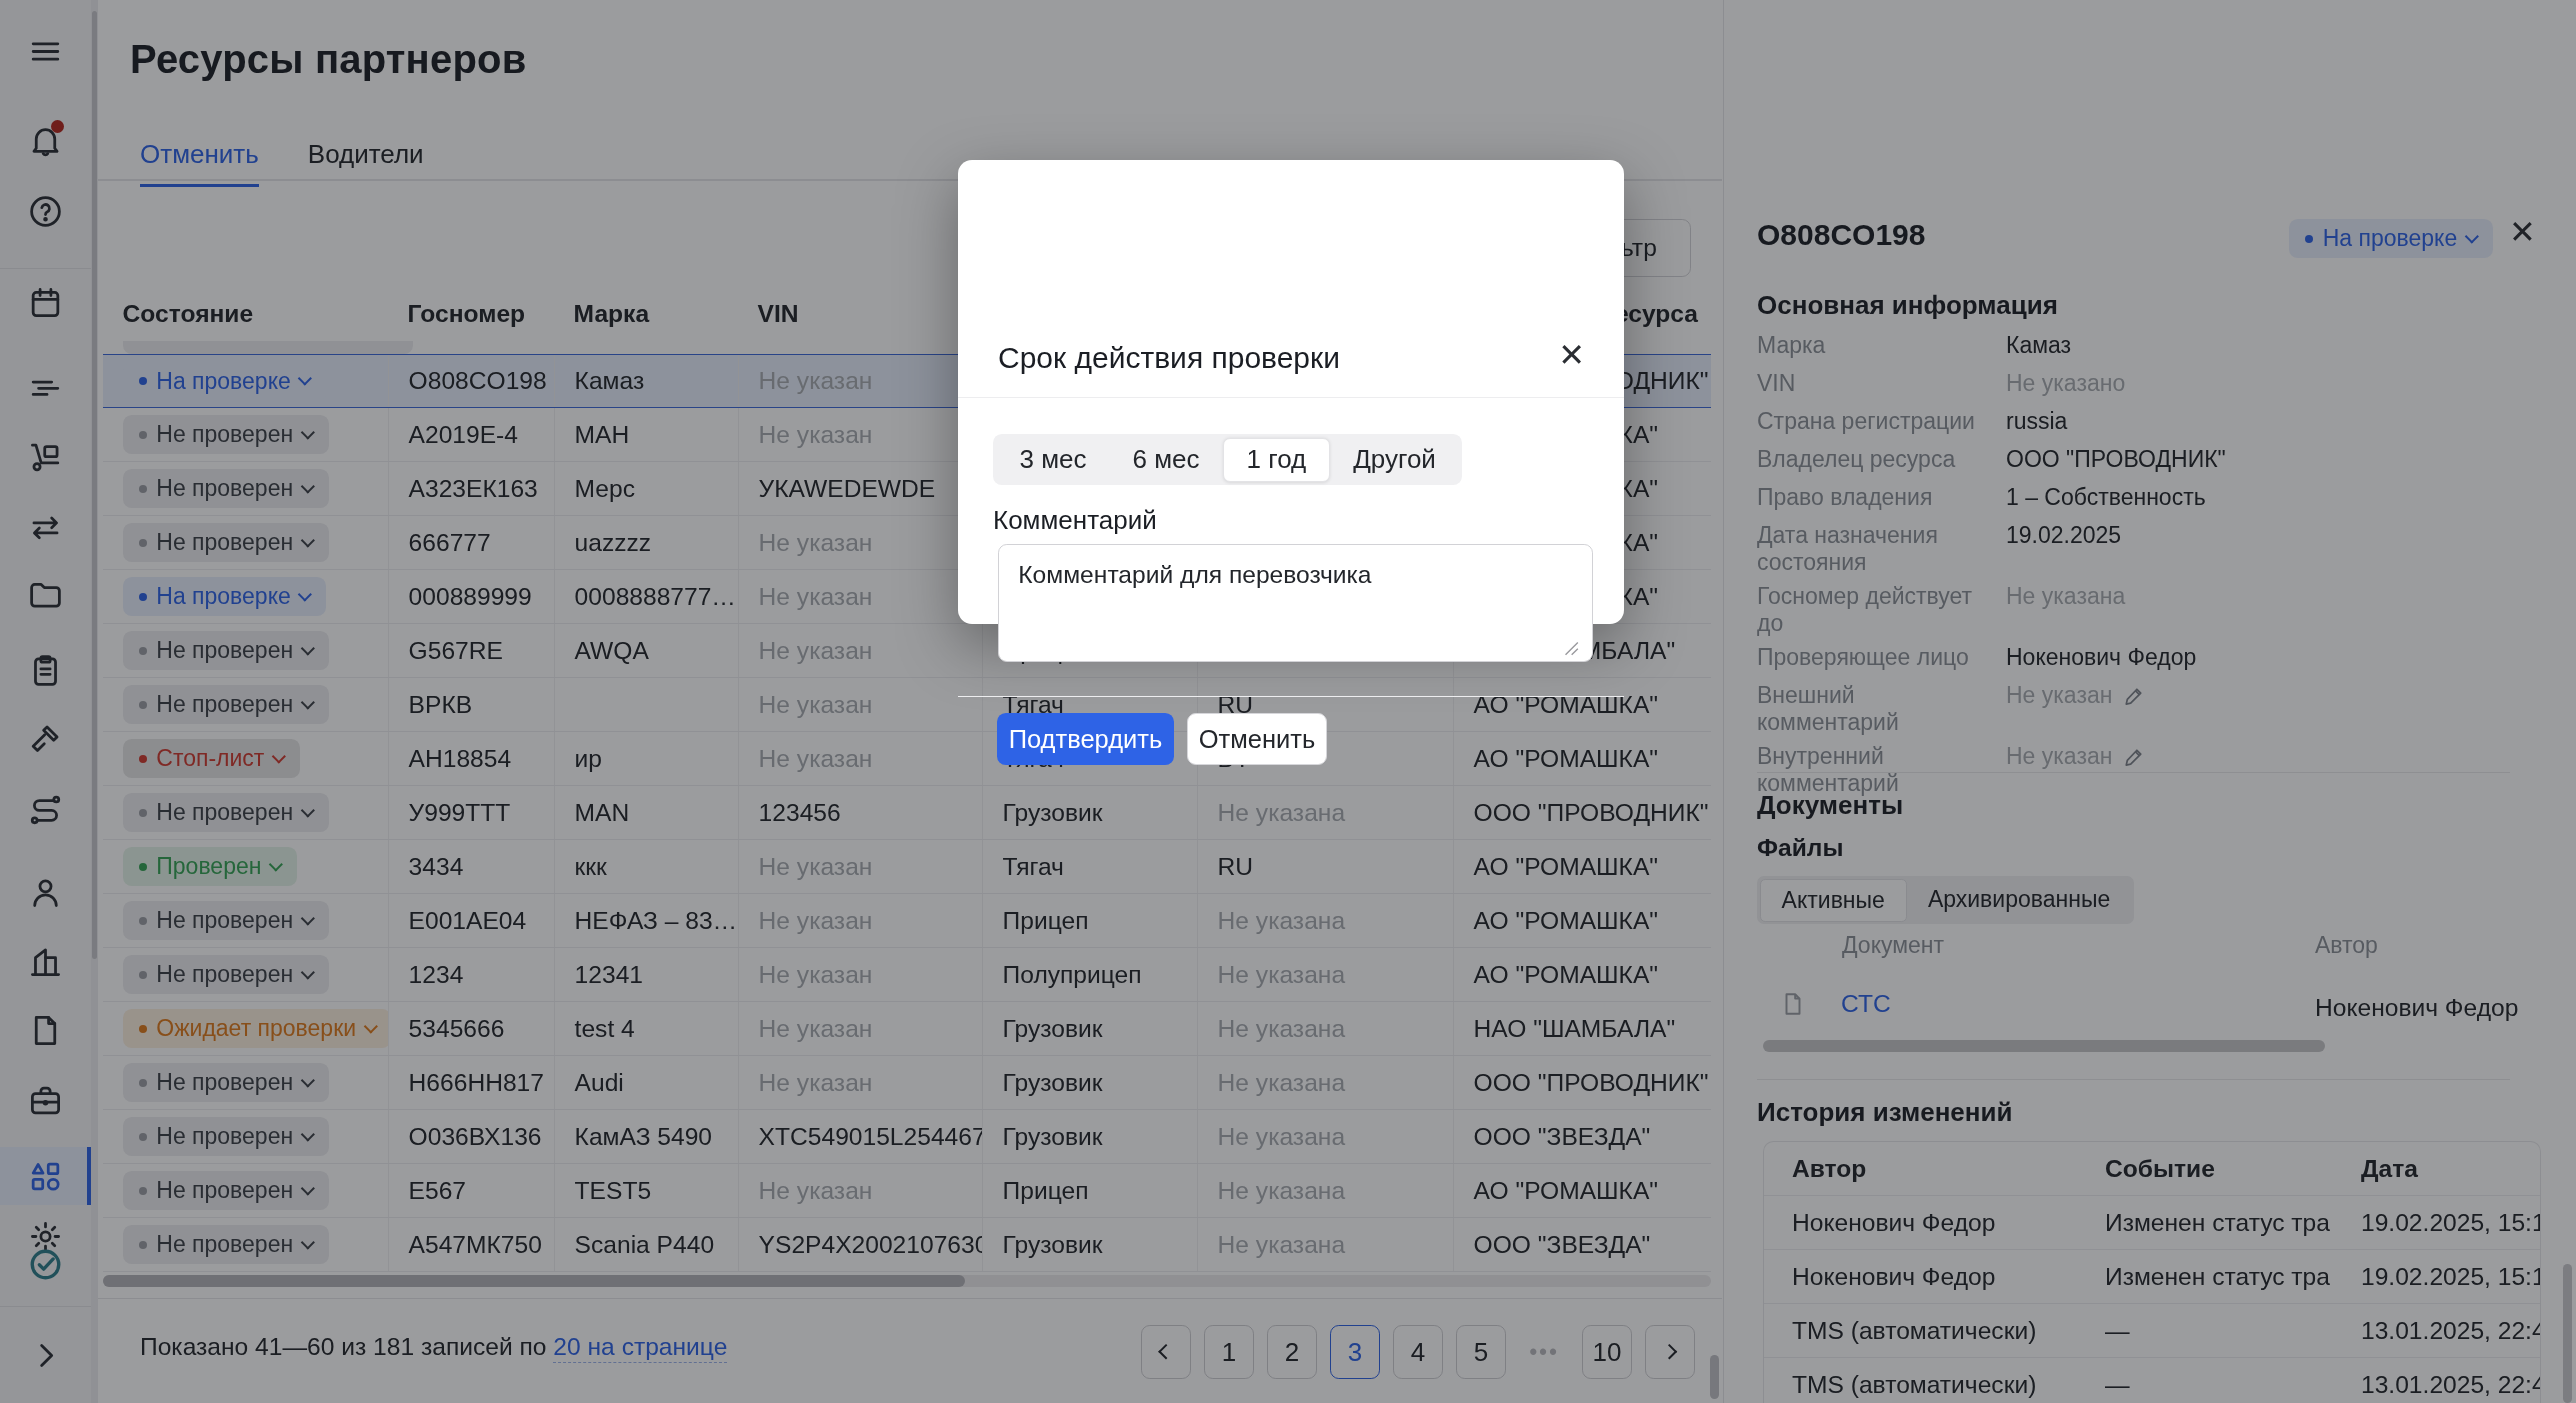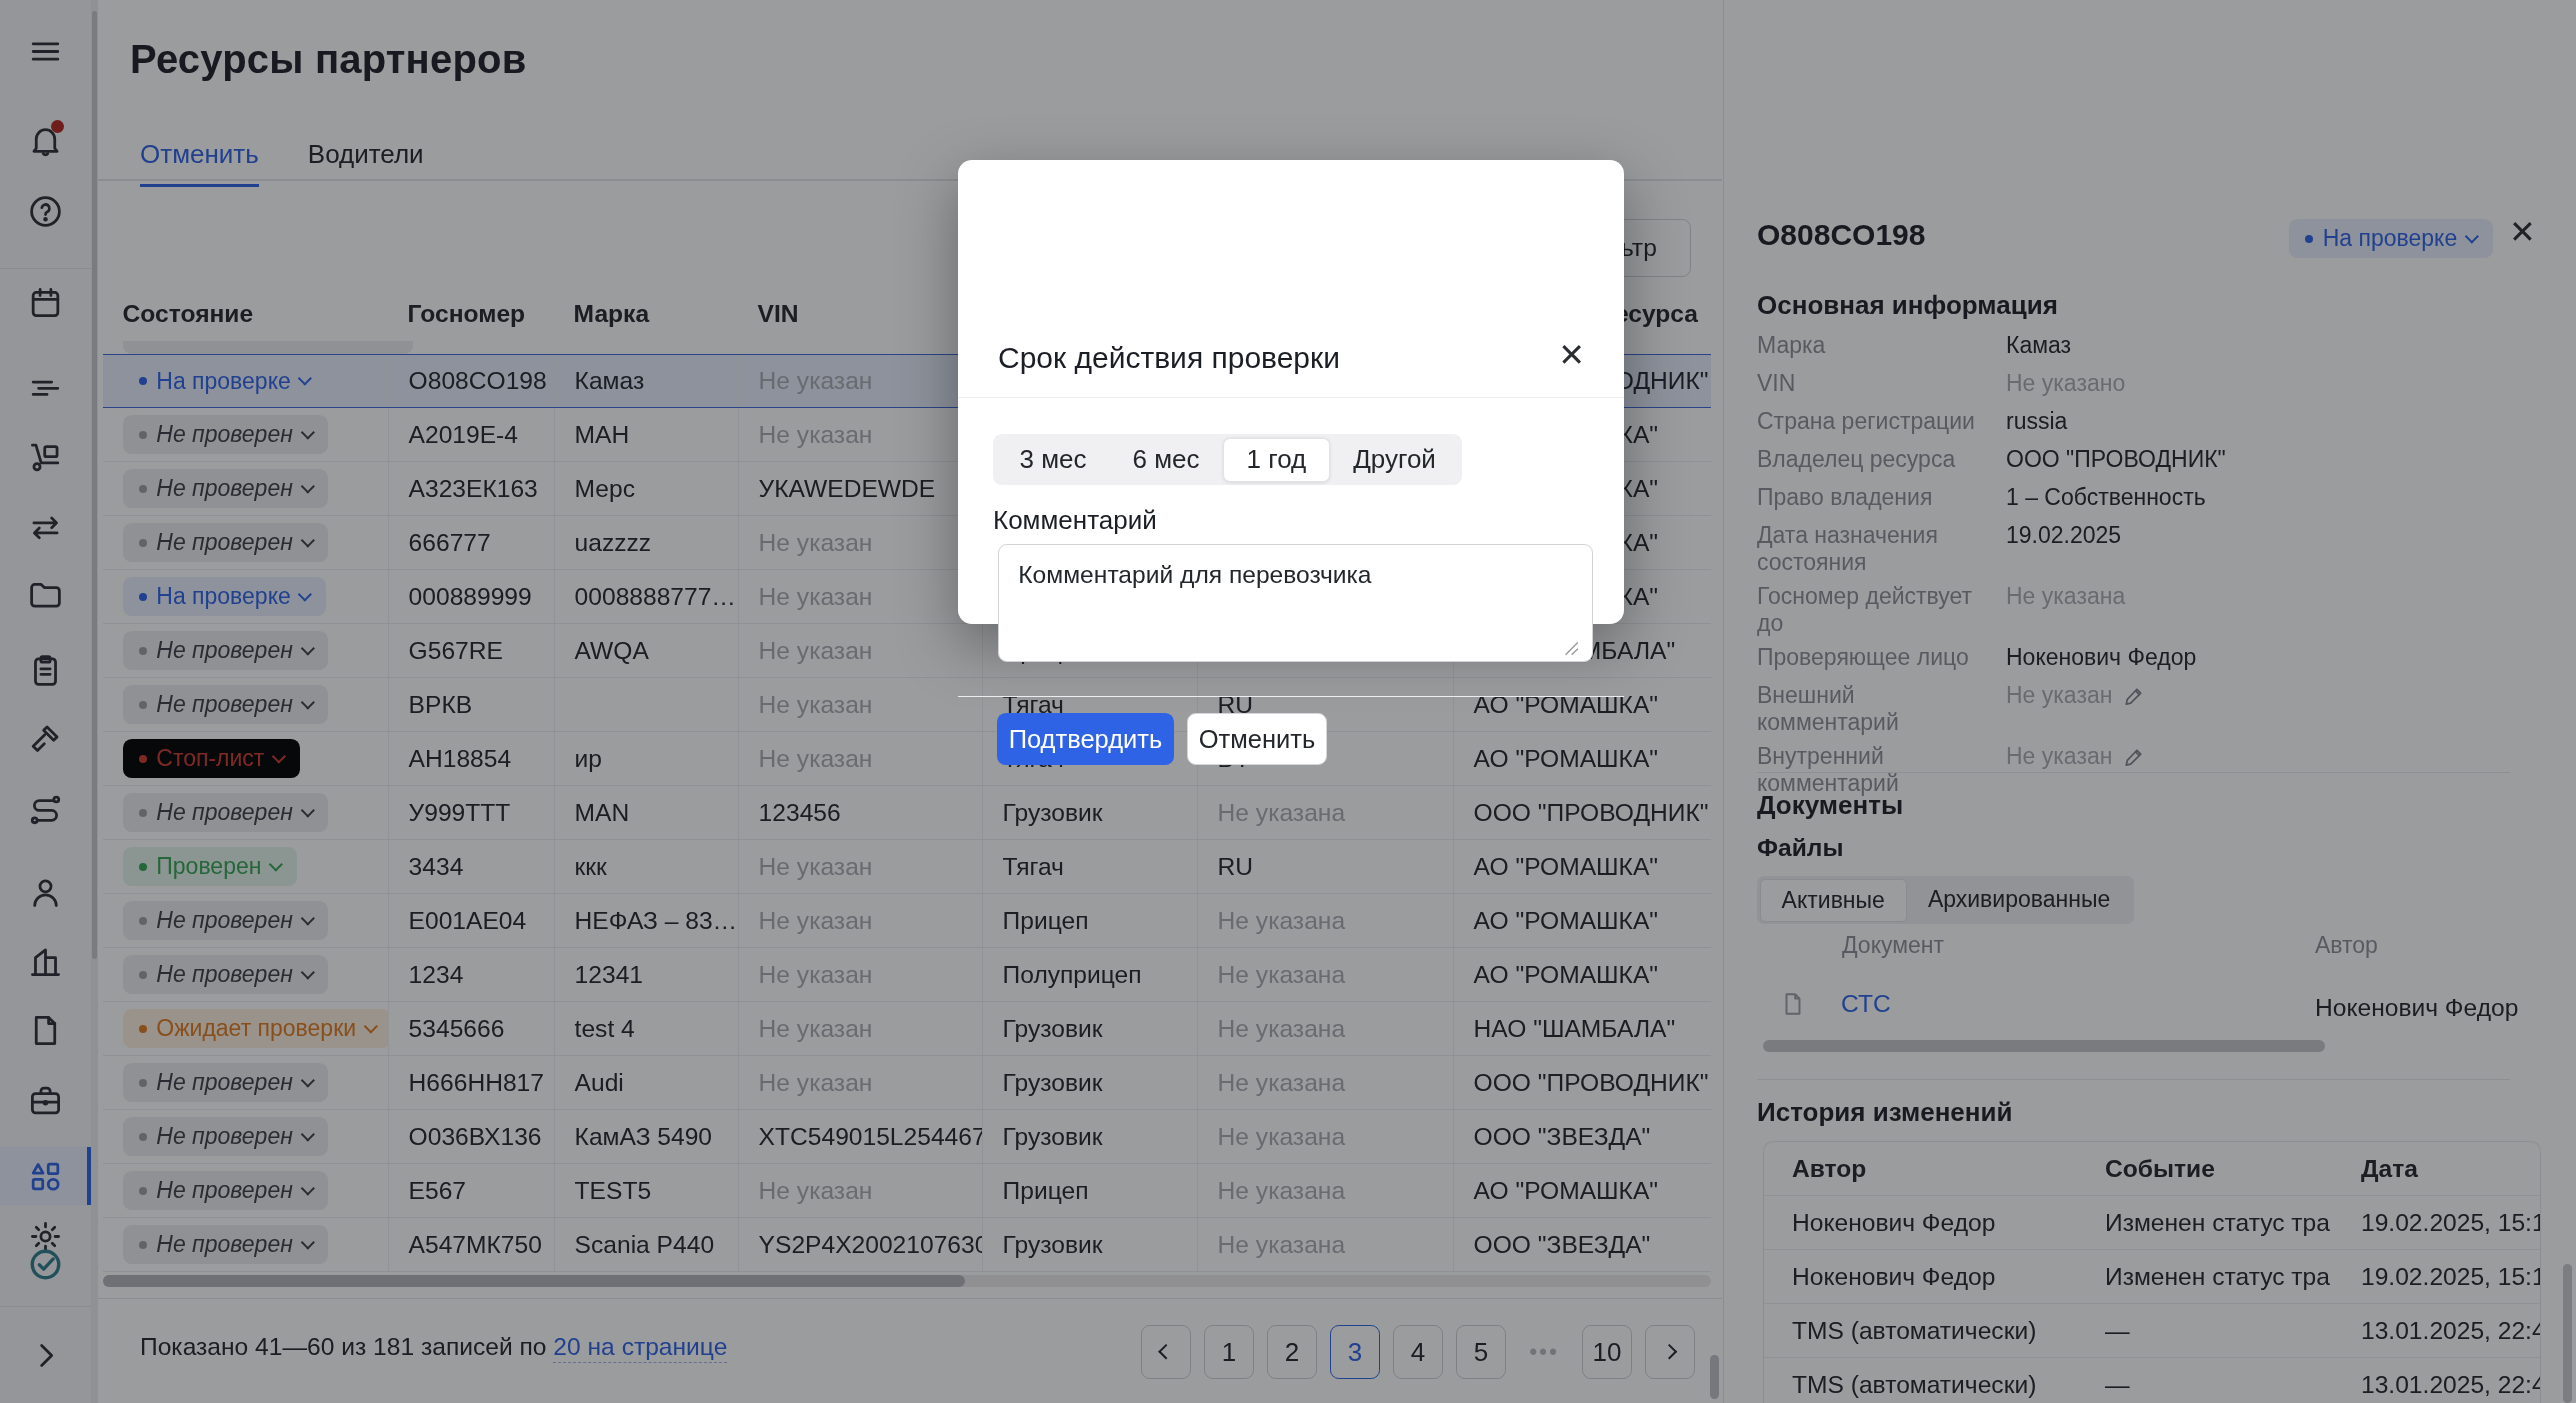--- a/index.html
+++ b/index.html
@@ -36,23 +36,23 @@
   .trow .td { font-size:24.6px; color:#23262b; padding-left:19.3px; white-space:nowrap; overflow:hidden; text-overflow:ellipsis; border-left:0.9px solid #efeff1; height:100%; display:flex; align-items:center; }
   .trow .td:first-child { border-left:none; }
   .trow.selected { background:#e7eefb; border-top:1.8px solid #3c68d9; border-bottom:1.8px solid #3c68d9; }
   .muted { color:#a7abb0 !important; }
   .sliver { height:13px; overflow:hidden; position:relative; border-bottom:none; }
   .sliver .badge { position:absolute; left:19.3px; top:-26px; width:290px; }
 
   .badge { display:inline-flex; align-items:center; gap:9.7px; height:39px; padding:0 16px; border-radius:8.8px; font-size:23px; white-space:nowrap; }
   .badge .dot { width:8px; height:8px; border-radius:50%; flex:none; }
   .chev { width:9.7px; height:9.7px; border-right:2.2px solid currentColor; border-bottom:2.2px solid currentColor; transform:rotate(45deg) translate(-1.8px,-1.8px); flex:none; }
-  .badge--unchecked { background:#ececef; color:#3c4047;font-style:italic; } .badge--unchecked .dot { background:#9b9ea4; }
+  .badge--unchecked { background:#ececef; color:#3c4047; } .badge--unchecked .dot { background:#9b9ea4; }
   .badge--checking { background:#e7eefc; color:#2e63e6; } .badge--checking .dot { background:#2e63e6; }
-  .badge--stoplist { background:#000000; color:#cf3a30; } .badge--stoplist .dot { background:#cf3a30; }
+  .badge--stoplist { background:#e5e5e5; color:#cf3a30; } .badge--stoplist .dot { background:#cf3a30; }
   .badge--checked { background:#e4f3e8; color:#35a355; } .badge--checked .dot { background:#35a355; }
   .badge--awaiting { background:#fcefdf; color:#de7a1c; } .badge--awaiting .dot { background:#de7a1c; }
 
   .hscroll-track { position:absolute; left:5.3px; top:1275px; width:1608px; height:12.3px; border-radius:7px; background:#eceaec; }
   .hscroll-thumb { position:absolute; left:0; top:0; width:862px; height:12.3px; border-radius:7px; background:#b4b4b8; }
   .table-vscroll { position:absolute; left:1612px; top:1355px; width:8.8px; height:44px; border-radius:4.4px; background:#c2c2c6; }
 
   
   .footer-line { position:absolute; left:0; top:1298px; width:1624px; height:0.9px; background:#e6e6e8; }
   .summary { position:absolute; left:42px; top:1333px; font-size:24.6px; color:#23262b; }

